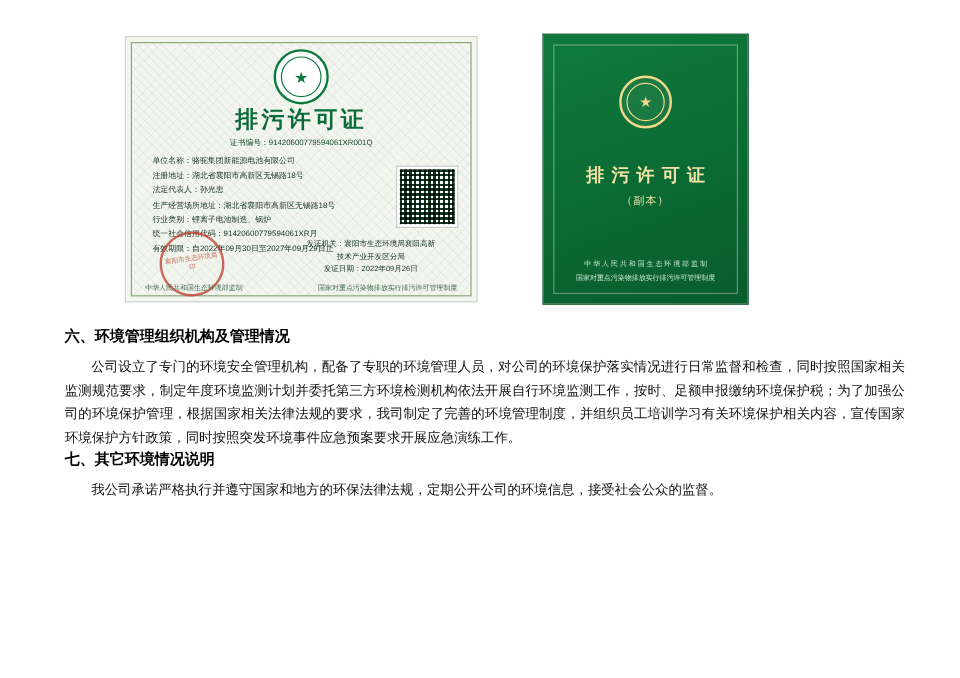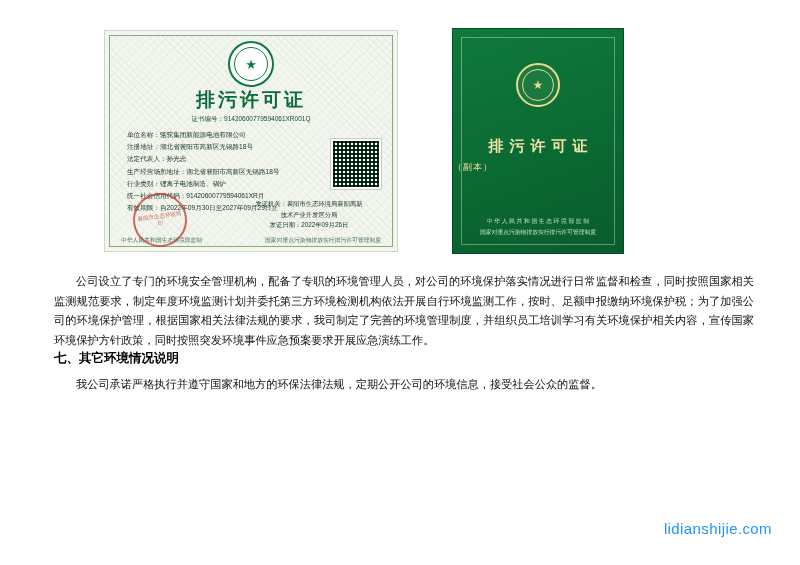--- a/index.html
+++ b/index.html
@@ -229,21 +229,21 @@
     font-weight: bold;
     letter-spacing: 6px;
     text-indent: 6px;
     font-family: "DejaVu Sans", sans-serif;
   }
   .cover-sub {
     position: absolute;
     top: 132px;
     left: 0;
     width: 100%;
-    text-align: left;
+    text-align: center;
     color: #f3e4a6;
     font-size: 9px;
     letter-spacing: 1px;
   }
   .cover-foot {
     position: absolute;
     bottom: 16px;
     left: 0;
     width: 100%;
     text-align: center;
@@ -347,25 +347,25 @@
         <div>中 华 人 民 共 和 国 生 态 环 境 部 监 制</div>
         <div>国家对重点污染物排放实行排污许可管理制度</div>
       </div>
     </div>
 
   </div>
 
   <div class="doc">
 
     <div class="section">
+      <h2 class="sec-heading">六、环境管理组织机构及管理情况</h2>
       <p class="sec-body">公司设立了专门的环境安全管理机构，配备了专职的环境管理人员，对公司的环境保护落实情况进行日常监督和检查，同时按照国家相关监测规范要求，制定年度环境监测计划并委托第三方环境检测机构依法开展自行环境监测工作，按时、足额申报缴纳环境保护税；为了加强公司的环境保护管理，根据国家相关法律法规的要求，我司制定了完善的环境管理制度，并组织员工培训学习有关环境保护相关内容，宣传国家环境保护方针政策，同时按照突发环境事件应急预案要求开展应急演练工作。</p>
     </div>
 
     <div class="section sec-2">
       <h2 class="sec-heading">七、其它环境情况说明</h2>
       <p class="sec-body">我公司承诺严格执行并遵守国家和地方的环保法律法规，定期公开公司的环境信息，接受社会公众的监督。</p>
     </div>
 
   </div>
 
-  <div class="watermark">lidianshijie.com</div>
 
 </div>
 
 </body></html>

